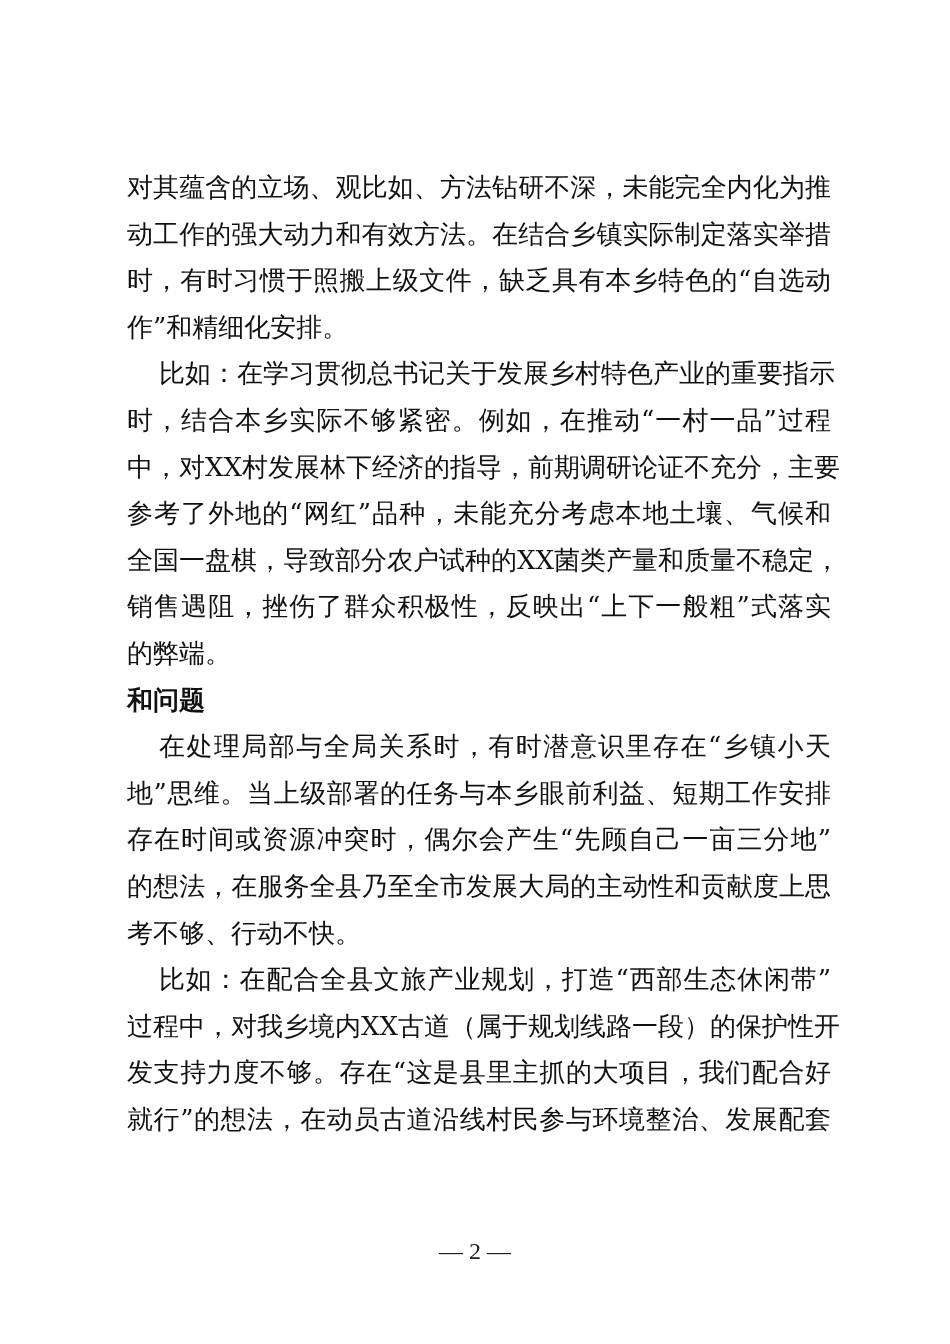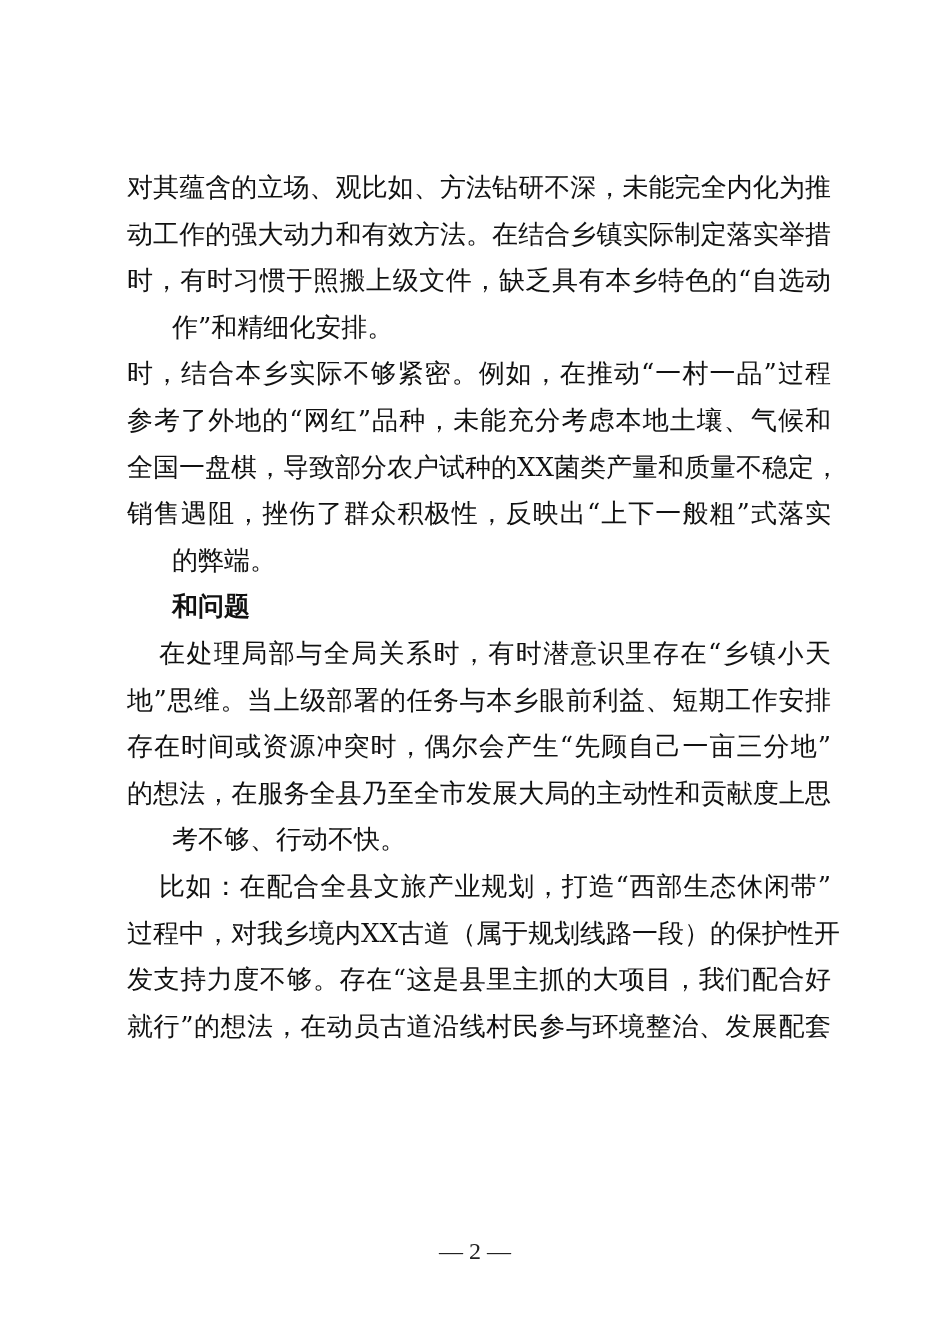--- a/index.html
+++ b/index.html
@@ -8,40 +8,42 @@
   .body-text {
     position: absolute; left: 127px; top: 164px; width: 704px;
     font-family: "DejaVu Serif", "Liberation Serif", serif;
     font-size: 26px; color: #111111;
   }
   .line {
     height: 46.6px; line-height: 46.6px; white-space: nowrap;
     text-align: justify; text-align-last: justify;
     letter-spacing: 0;
   }
-  .line.last { text-align-last: left; margin-left: 45px; }
+  .line.last { text-align-last: left; }
   .line.indent { padding-left: 32px; }
   .line.heading { font-weight: bold; }
   .page-number {
     position: absolute; left: 0; width: 950px; top: 1238px; text-align: center;
     font-family: "Liberation Serif", "DejaVu Serif", serif; font-size: 24px; color: #222;
   }
 </style>
 </head>
 <body>
 
 <div class="page">
   <div class="body-text">
 
     <div class="line">对其蕴含的立场、观比如、方法钻研不深，未能完全内化为推</div>
     <div class="line">动工作的强大动力和有效方法。在结合乡镇实际制定落实举措</div>
     <div class="line">时，有时习惯于照搬上级文件，缺乏具有本乡特色的“自选动</div>
     <div class="line last">作”和精细化安排。</div>
 
+    <div class="line indent">比如：在学习贯彻总书记关于发展乡村特色产业的重要指示</div>
     <div class="line">时，结合本乡实际不够紧密。例如，在推动“一村一品”过程</div>
+    <div class="line">中，对XX村发展林下经济的指导，前期调研论证不充分，主要</div>
     <div class="line">参考了外地的“网红”品种，未能充分考虑本地土壤、气候和</div>
     <div class="line">全国一盘棋，导致部分农户试种的XX菌类产量和质量不稳定，</div>
     <div class="line">销售遇阻，挫伤了群众积极性，反映出“上下一般粗”式落实</div>
     <div class="line last">的弊端。</div>
 
     <div class="line heading last">和问题</div>
 
     <div class="line indent">在处理局部与全局关系时，有时潜意识里存在“乡镇小天</div>
     <div class="line">地”思维。当上级部署的任务与本乡眼前利益、短期工作安排</div>
     <div class="line">存在时间或资源冲突时，偶尔会产生“先顾自己一亩三分地”</div>

